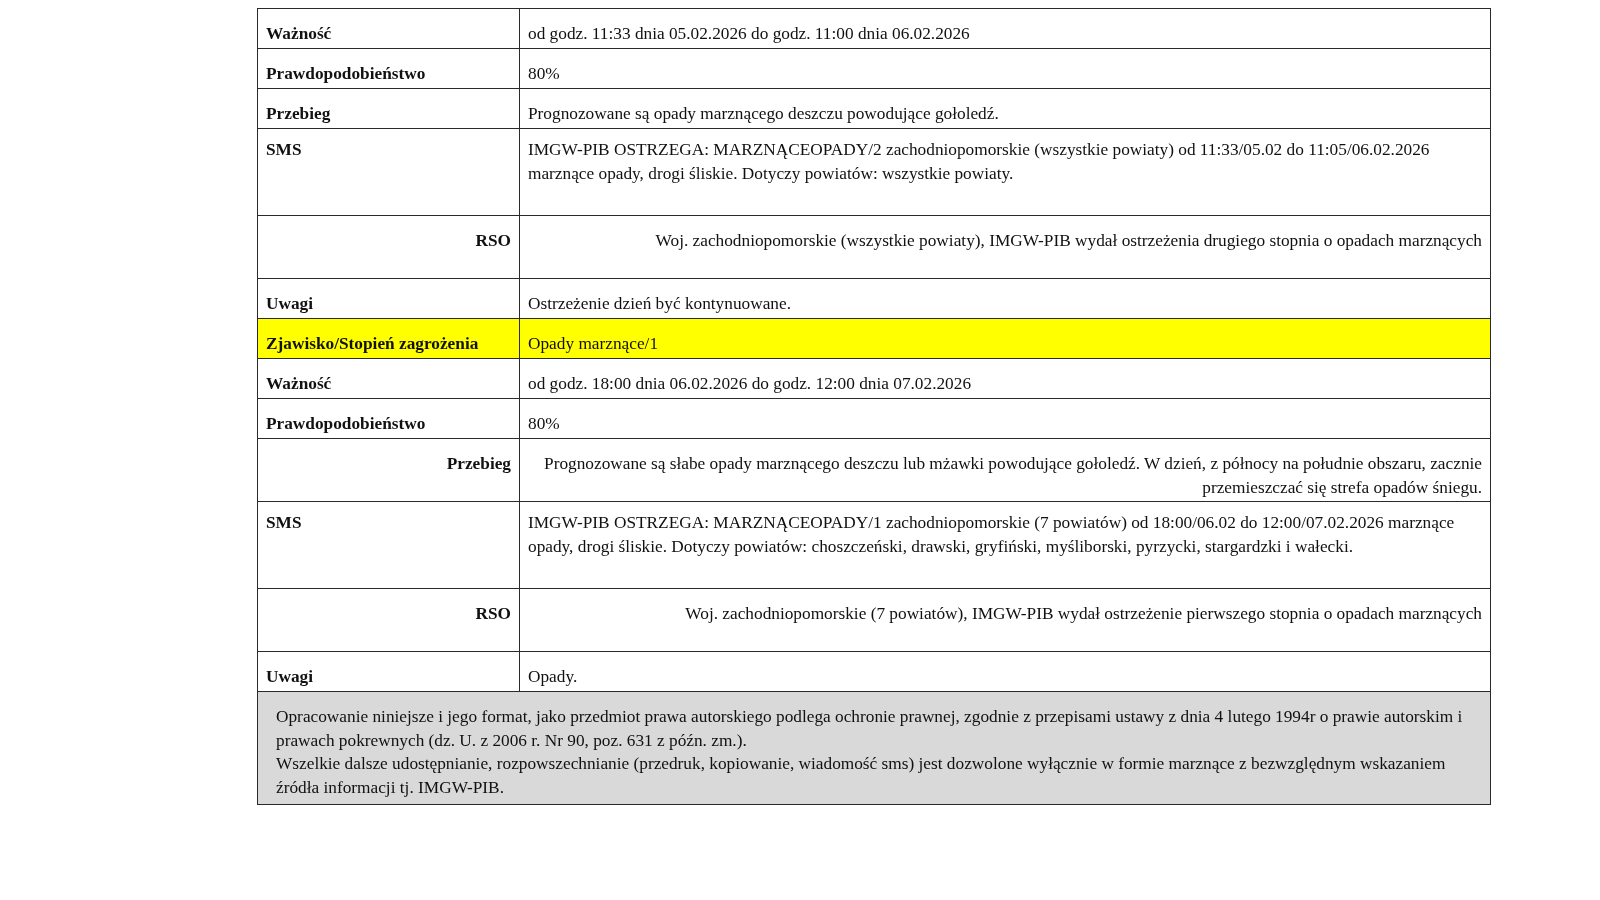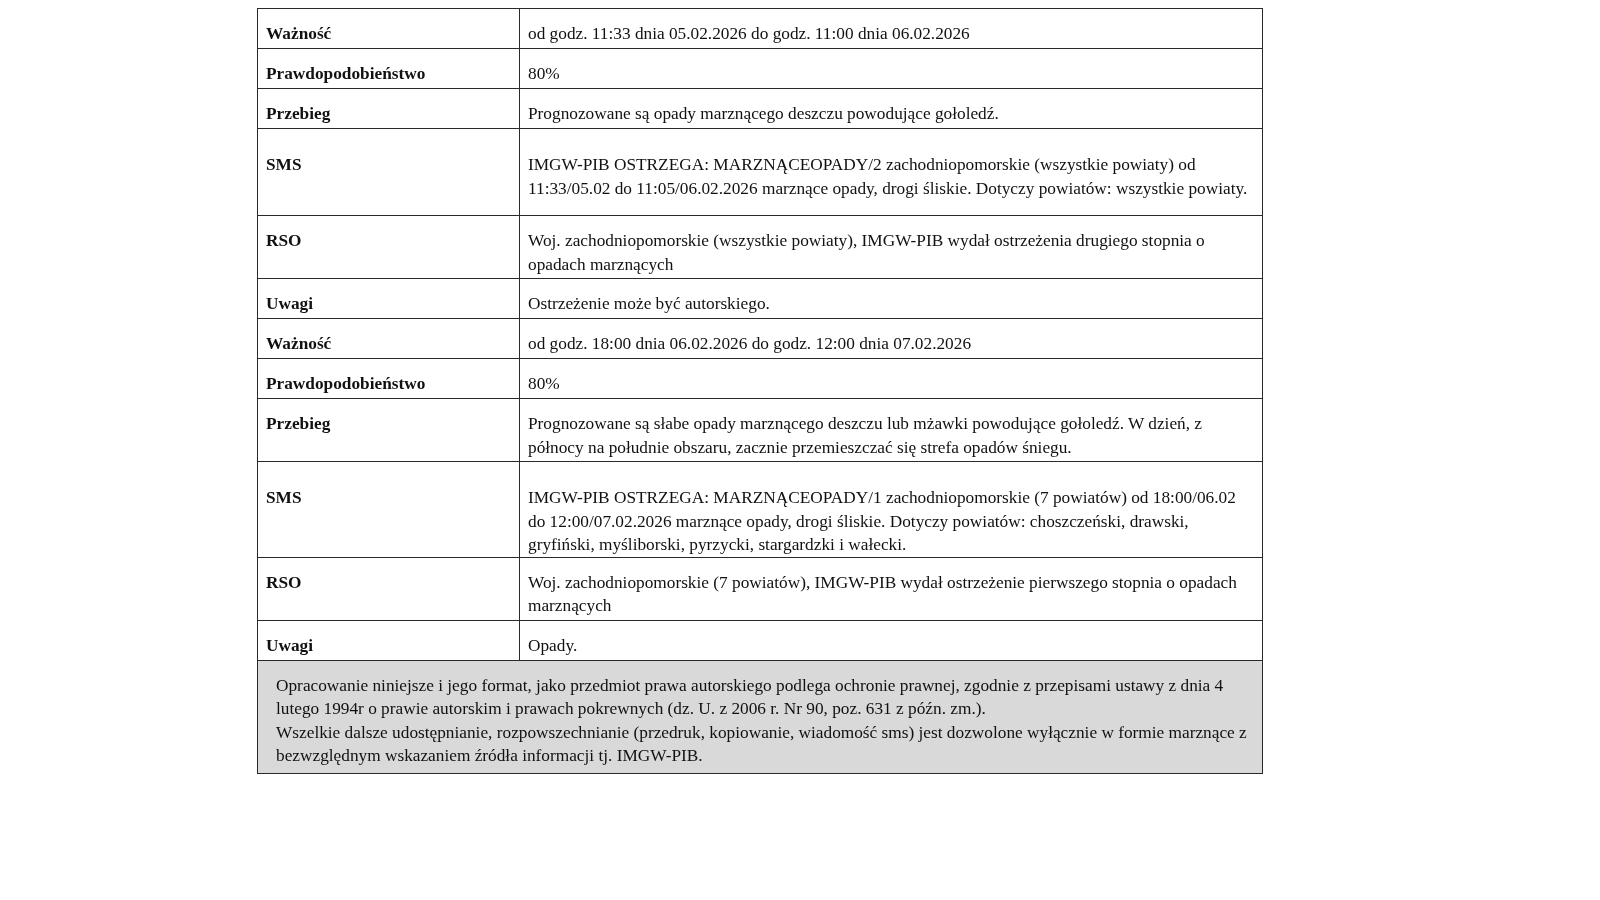--- a/index.html
+++ b/index.html
@@ -15,42 +15,42 @@
     color: #111111;
   }
   .page {
     position: absolute;
     left: 257px;
     top: 8px;
     width: 1058px;
   }
   table.warn {
     border-collapse: collapse;
-    width: 1006px;
+    width: 1234px;
     table-layout: fixed;
     font-size: 17.3px;
     line-height: 23.5px;
     border-radius: 12px;
   }
   table.warn td {
     border: 1.6px solid #2a2a2a;
     vertical-align: top;
     padding: 0 8px;
   }
   td.lbl {
     width: 262px;
     font-weight: bold;
     padding-left: 8px;
   }
   td.val {
     padding-left: 8px;
   }
   tr.r1 td { height: 40px; padding-top: 13px; box-sizing: border-box; }
-  tr.r2 td { height: 63px; padding-top: 13px; box-sizing: border-box; }
-  tr.r3 td { height: 87px; padding-top: 24px; box-sizing: border-box; }
+  tr.r2 td { height: 63px; padding-top: 13px; box-sizing: border-box; text-align: right; }
+  tr.r3 td { height: 87px; padding-top: 9px; box-sizing: border-box; }
   tr.hl td { background: #ffff00; }
   .footer-cell {
     background: #d9d9d9;
     font-size: 17.3px;
     line-height: 23.5px;
     padding: 13px 8px 5px 8px !important;
     height: 110px;
     box-sizing: border-box;
     margin-left: 16px;
   }
@@ -79,23 +79,27 @@
       <tr class="r3">
         <td class="lbl">SMS</td>
         <td class="val">IMGW-PIB OSTRZEGA: MARZNĄCEOPADY/2 zachodniopomorskie (wszystkie powiaty) od 11:33/05.02 do 11:05/06.02.2026 marznące opady, drogi śliskie.  Dotyczy powiatów: wszystkie powiaty.</td>
       </tr>
       <tr class="r2">
         <td class="lbl">RSO</td>
         <td class="val">Woj. zachodniopomorskie (wszystkie powiaty), IMGW-PIB wydał ostrzeżenia drugiego stopnia o opadach marznących</td>
       </tr>
       <tr class="r1">
         <td class="lbl">Uwagi</td>
-        <td class="val">Ostrzeżenie może być  autorskiego.</td>
+        <td class="val">Ostrzeżenie dzień być  kontynuowane.</td>
       </tr>
 
+      <tr class="r1 hl">
+        <td class="lbl">Zjawisko/Stopień zagrożenia</td>
+        <td class="val">Opady marznące/1</td>
+      </tr>
       <tr class="r1">
         <td class="lbl">Ważność</td>
         <td class="val">od godz. 18:00 dnia 06.02.2026 do godz. 12:00 dnia 07.02.2026</td>
       </tr>
       <tr class="r1">
         <td class="lbl">Prawdopodobieństwo</td>
         <td class="val">80%</td>
       </tr>
       <tr class="r2">
         <td class="lbl">Przebieg</td>

